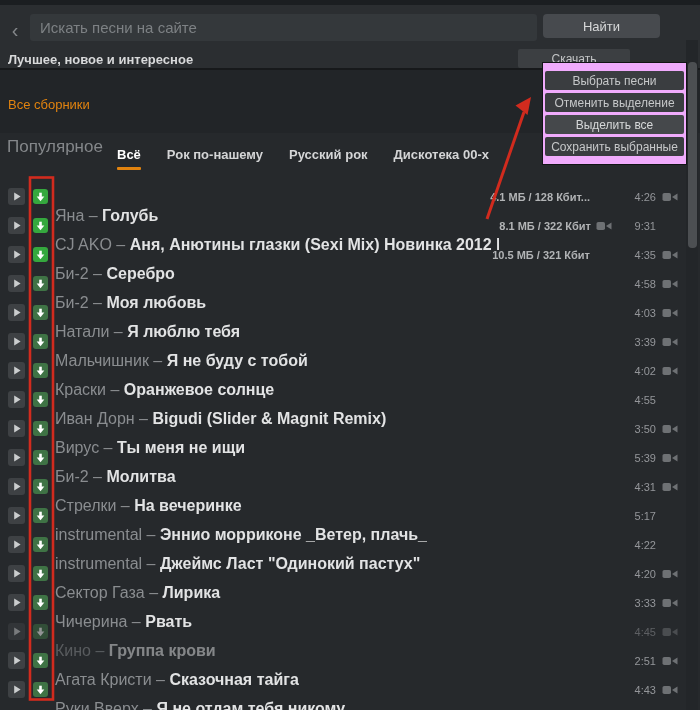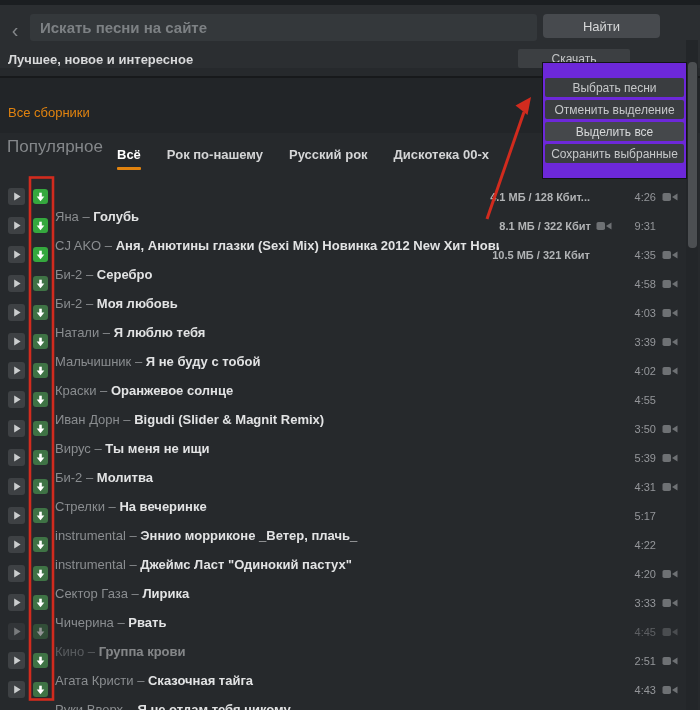--- a/index.html
+++ b/index.html
@@ -6,68 +6,68 @@
   .page{position:relative;width:700px;height:710px;background:#26292c;overflow:hidden;
         font-family:"Liberation Sans",sans-serif;-webkit-font-smoothing:antialiased;}
 
   
   .topstrip{position:absolute;top:0;left:0;right:0;height:5px;background:#1b1e21;}
   .header{position:absolute;top:5px;left:0;right:0;height:63px;background:#2b2e31;}
   .back{position:absolute;left:4px;top:11px;width:22px;height:26px;background:none;border:none;
         color:#85888b;font-size:20px;line-height:26px;cursor:pointer;font-family:inherit;}
   .search{position:absolute;left:30px;top:9px;width:487px;height:27px;background:#34383b;
           border:none;border-radius:3px;color:#aeb1b4;padding:0 10px;font-size:15px;
-          font-family:inherit;outline:none;font-weight:bold;}
+          font-family:inherit;outline:none;}
   .search::placeholder{color:#7d8184;}
   .find-btn{position:absolute;left:543px;top:9px;width:117px;height:24px;background:#474a4e;
             color:#d8d9da;border:none;border-radius:4px;font-size:13px;font-family:inherit;cursor:pointer;}
   .subtitle{position:absolute;left:8px;top:47px;color:#d8d9da;font-size:13px;font-weight:bold;}
   .dl-top-btn{position:absolute;left:518px;top:44px;width:112px;height:19px;background:#3c3f42;
               color:#c3c5c6;border:none;border-radius:2px;font-size:12px;font-family:inherit;
               line-height:19px;cursor:pointer;}
 
   
   .section2{position:absolute;top:68px;left:0;right:0;height:65px;background:#222528;
-            border-top:2px solid #17191b;box-sizing:border-box;margin-top:8px;}
+            border-top:2px solid #17191b;box-sizing:border-box;}
   .collections{position:absolute;left:8px;top:27px;color:#e1830f;font-size:13px;cursor:pointer;}
 
   
   .main{position:absolute;top:133px;left:0;right:0;bottom:0;background:#26292c;}
   .section-heading{position:absolute;left:7px;top:4px;color:#84878a;font-size:17px;cursor:pointer;}
   .tabs{position:absolute;left:117px;top:14px;display:flex;gap:26px;}
   .tab{position:relative;color:#d4d5d6;font-size:13px;font-weight:bold;white-space:nowrap;cursor:pointer;}
   .tab.active{color:#ffffff;}
   .tab.active::after{content:'';position:absolute;left:0;right:0;bottom:-8px;height:3px;
                      background:#e1830f;border-radius:1px;}
 
   
   .list{position:absolute;left:0;right:0;top:49px;}
   .row{display:flex;align-items:center;height:29px;padding:0 22px 0 8px;}
   .playbtn{width:17px;height:17px;flex:0 0 17px;background:#3e4144;border:none;border-radius:3px;
            margin-right:8px;display:flex;align-items:center;justify-content:center;padding:0;cursor:pointer;}
   .dlbtn{width:15px;height:15px;flex:0 0 15px;background:#3f7345;border:none;border-radius:3px;
          margin-right:7px;display:flex;align-items:center;justify-content:center;padding:0;cursor:pointer;}
   .row.selected .dlbtn{background:#35a83e;}
-  .song-text{flex:1 1 auto;min-width:0;font-size:13px;white-space:nowrap;overflow:hidden;cursor:pointer;margin-top:39px;}
+  .song-text{flex:1 1 auto;min-width:0;font-size:16px;white-space:nowrap;overflow:hidden;cursor:pointer;margin-top:39px;}
   .artist{color:#8a8d90;}
   .sep{color:#8a8d90;}
   .title{color:#e2e3e4;font-weight:bold;}
   .size{flex:0 0 auto;font-size:11px;font-weight:bold;color:#b2b4b6;margin-right:36px;white-space:nowrap;}
   .size:empty{margin-right:0;}
   .row.video-pre .size{margin-right:5px;}
   .vid{flex:0 0 16px;width:16px;height:10px;line-height:0;}
   .vid.pre{margin-right:14px;}
   .vid.hidden-slot{visibility:hidden;}
   .time{flex:0 0 30px;font-size:11px;color:#94969a;text-align:right;margin-right:6px;}
   .vid.post{margin-left:0;}
   .row.dimmed{opacity:0.5;}
 
   
-  .dropdown{position:absolute;left:542px;top:62px;width:145px;background:#6d28d9;
-            border:1px solid #121416;box-sizing:border-box;padding:12px 2px;z-index:50;}
+  .dropdown{position:absolute;left:542px;top:62px;width:145px;background:#f0abfc;
+            border:1px solid #121416;box-sizing:border-box;padding:5px 2px;z-index:50;}
   .dd-item{display:block;width:100%;height:19px;margin:3px 0;background:#3a3d40;border:none;
            border-radius:2px;color:#c6c8c9;font-size:12px;font-family:inherit;line-height:19px;
            text-align:center;cursor:pointer;}
   .dd-item.highlighted{background:#45484b;color:#d6d8d9;}
 
   
   .scroll-track{position:absolute;right:2px;top:40px;bottom:0;width:12px;background:#232629;}
   .scroll-thumb{position:absolute;right:3px;top:62px;width:9px;height:186px;background:#4c4f52;
                 border-radius:4px;cursor:pointer;z-index:60;}
 

